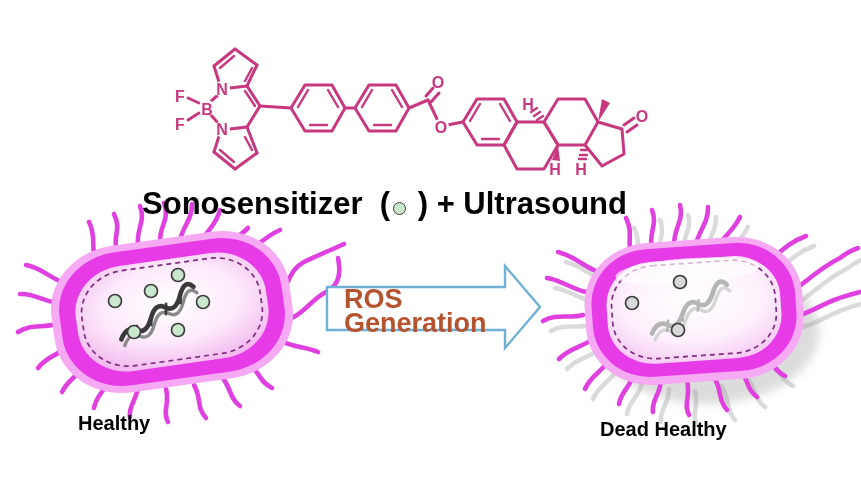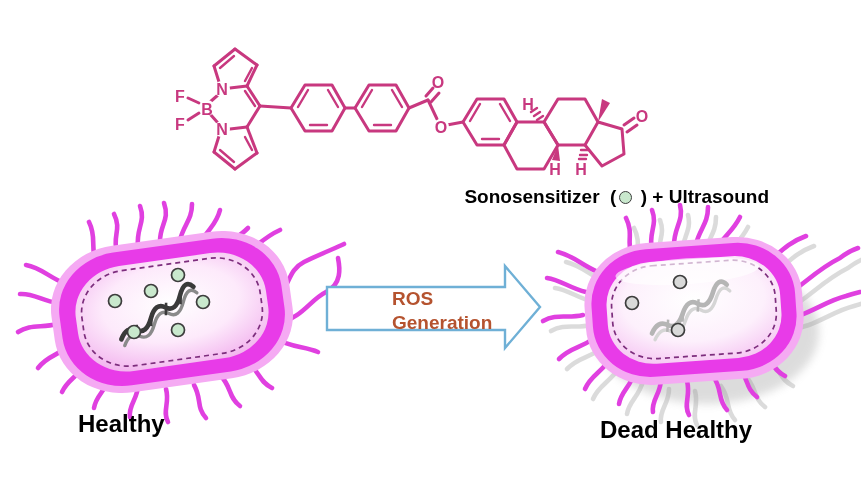--- a/index.html
+++ b/index.html
@@ -23,37 +23,36 @@
   .dna-dark{stroke:var(--dna-dark,#3a3a3a);stroke-width:5.5;fill:none;stroke-linecap:round;}
   .dna-light{stroke:var(--dna-light,#8a8a8a);stroke-width:4;fill:none;stroke-linecap:round;}
   .dna-dead-dark{stroke:var(--dna-dead-dark,#b5b5b5);stroke-width:5.5;fill:none;stroke-linecap:round;}
   .dna-dead-light{stroke:var(--dna-dead-light,#d5d5d5);stroke-width:4;fill:none;stroke-linecap:round;}
   .tick{stroke:var(--dna-dark,#3a3a3a);stroke-width:3;}
   .tick-dead{stroke:var(--dna-dead-dark,#b5b5b5);stroke-width:3;}
   
   .arrow-shape{fill:#ffffff;stroke:var(--arrow-border,#6fb0d6);stroke-width:2.4;stroke-linejoin:miter;}
   
   .title{
-    position:absolute;left:0;top:186px;width:769px;text-align:right;
-    font-size:19px;font-weight:bold;color:var(--label-text,#000);white-space:pre;
+    position:absolute;left:0;top:186px;width:769px;text-align:center;
+    font-size:31px;font-weight:bold;color:var(--label-text,#000);white-space:pre;
   }
   .legend-dot{
     display:inline-block;width:11px;height:11px;border-radius:50%;
     background:var(--dot-fill-active,#c9e8cd);
     border:1.8px solid var(--dot-stroke,#3d3d3d);
     vertical-align:-1px;margin:0 3px;
   }
   .ros-label{
     position:absolute;left:344px;top:287px;
-    font-size:19px;font-weight:bold;line-height:24px;
+    font-size:27px;font-weight:bold;line-height:24px;
     color:var(--ros-text,#b5532f);
-    margin-left:48px;
   }
   .cell-label{
-    position:absolute;font-size:24px;font-weight:bold;line-height:25px;
+    position:absolute;font-size:20px;font-weight:bold;line-height:25px;
     color:var(--label-text,#000);
   }
   .cell-label.healthy{left:78px;top:411px;}
   .cell-label.dead{left:600px;top:417px;}
 </style>
 </head>
 <body>
 
 <div class="canvas">
 

